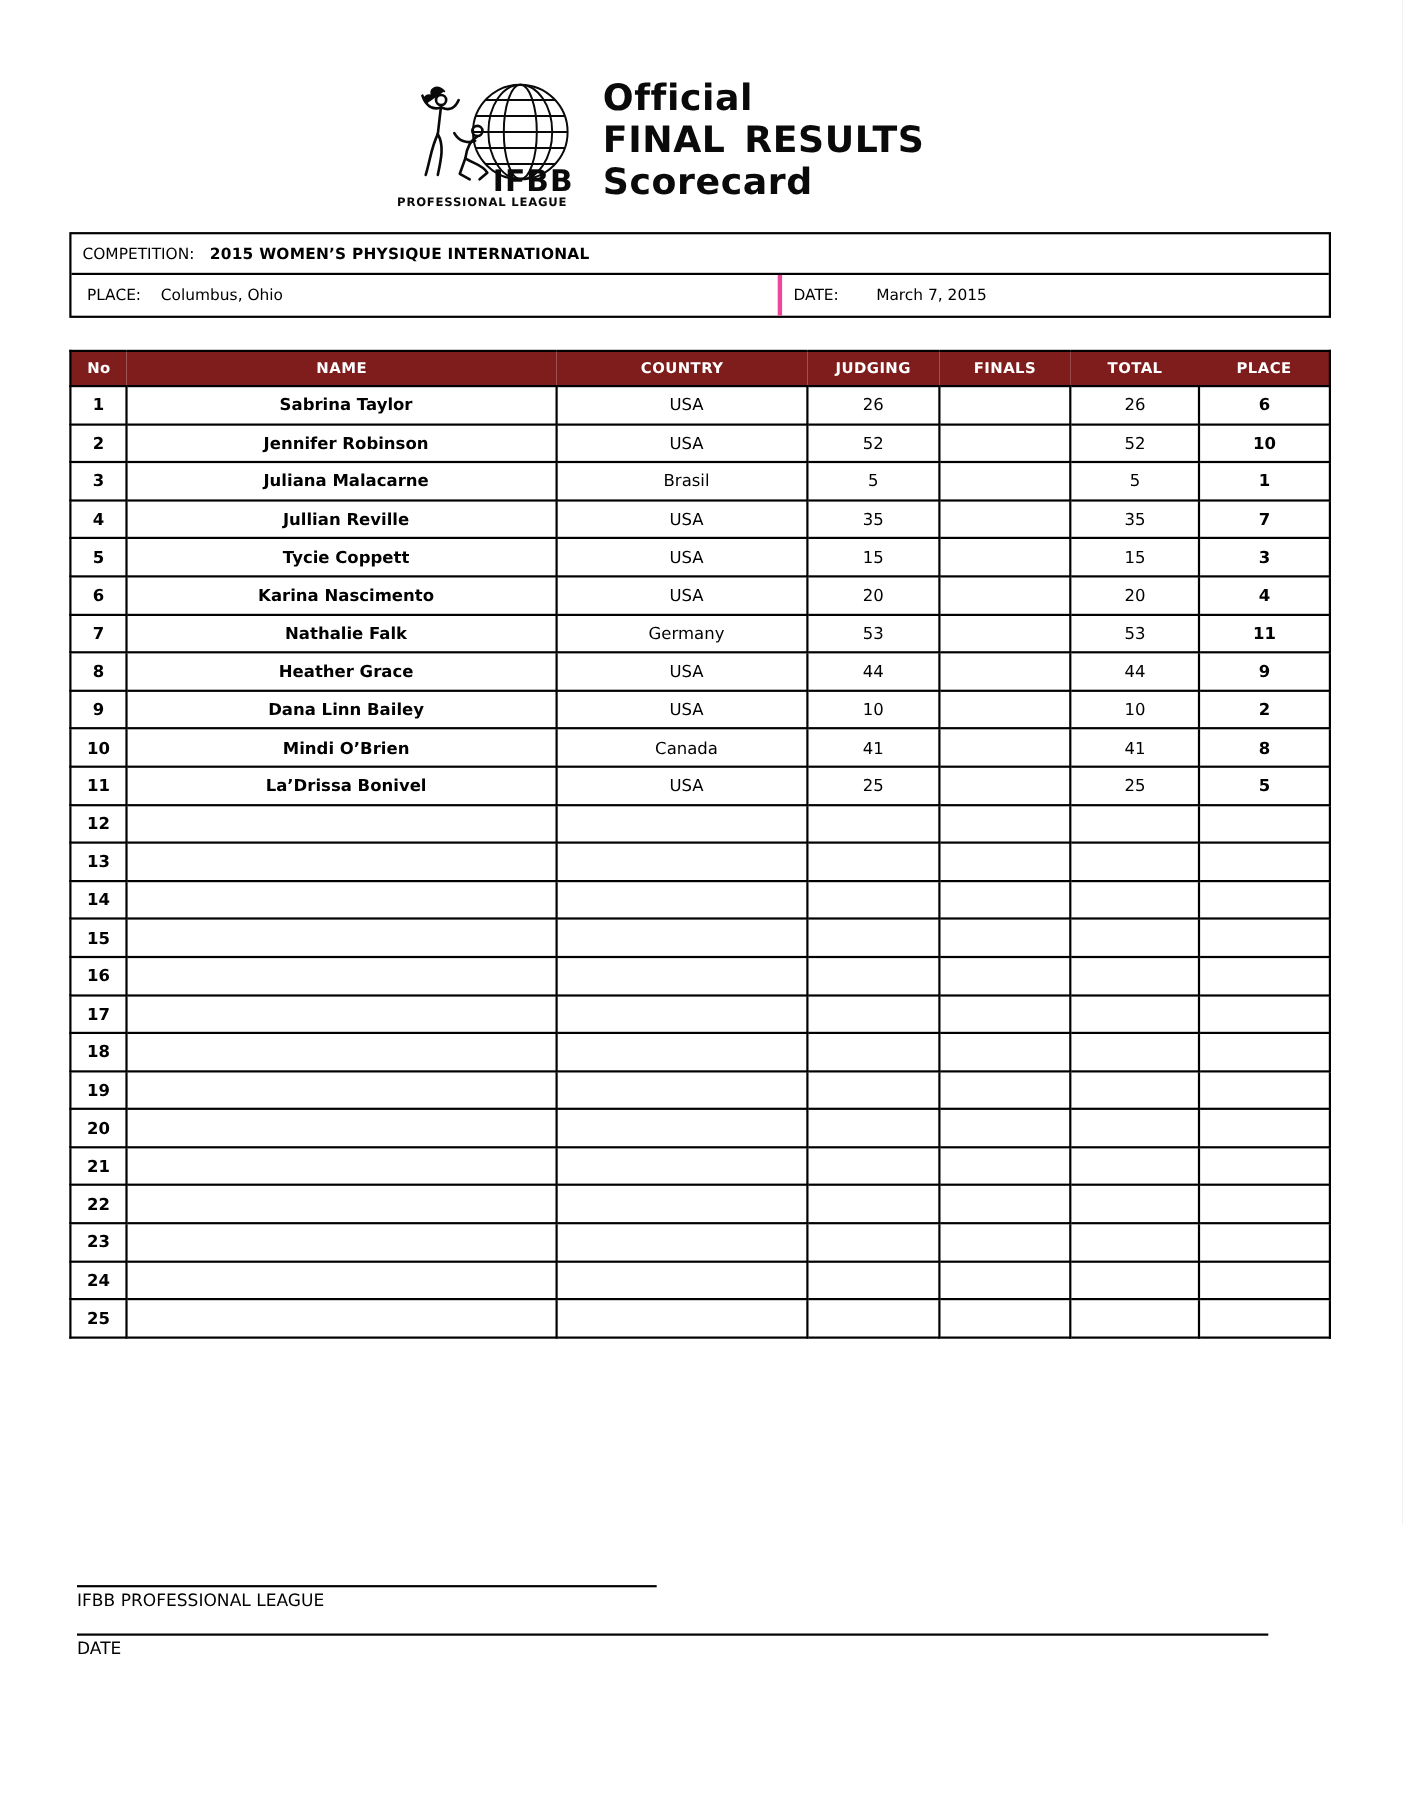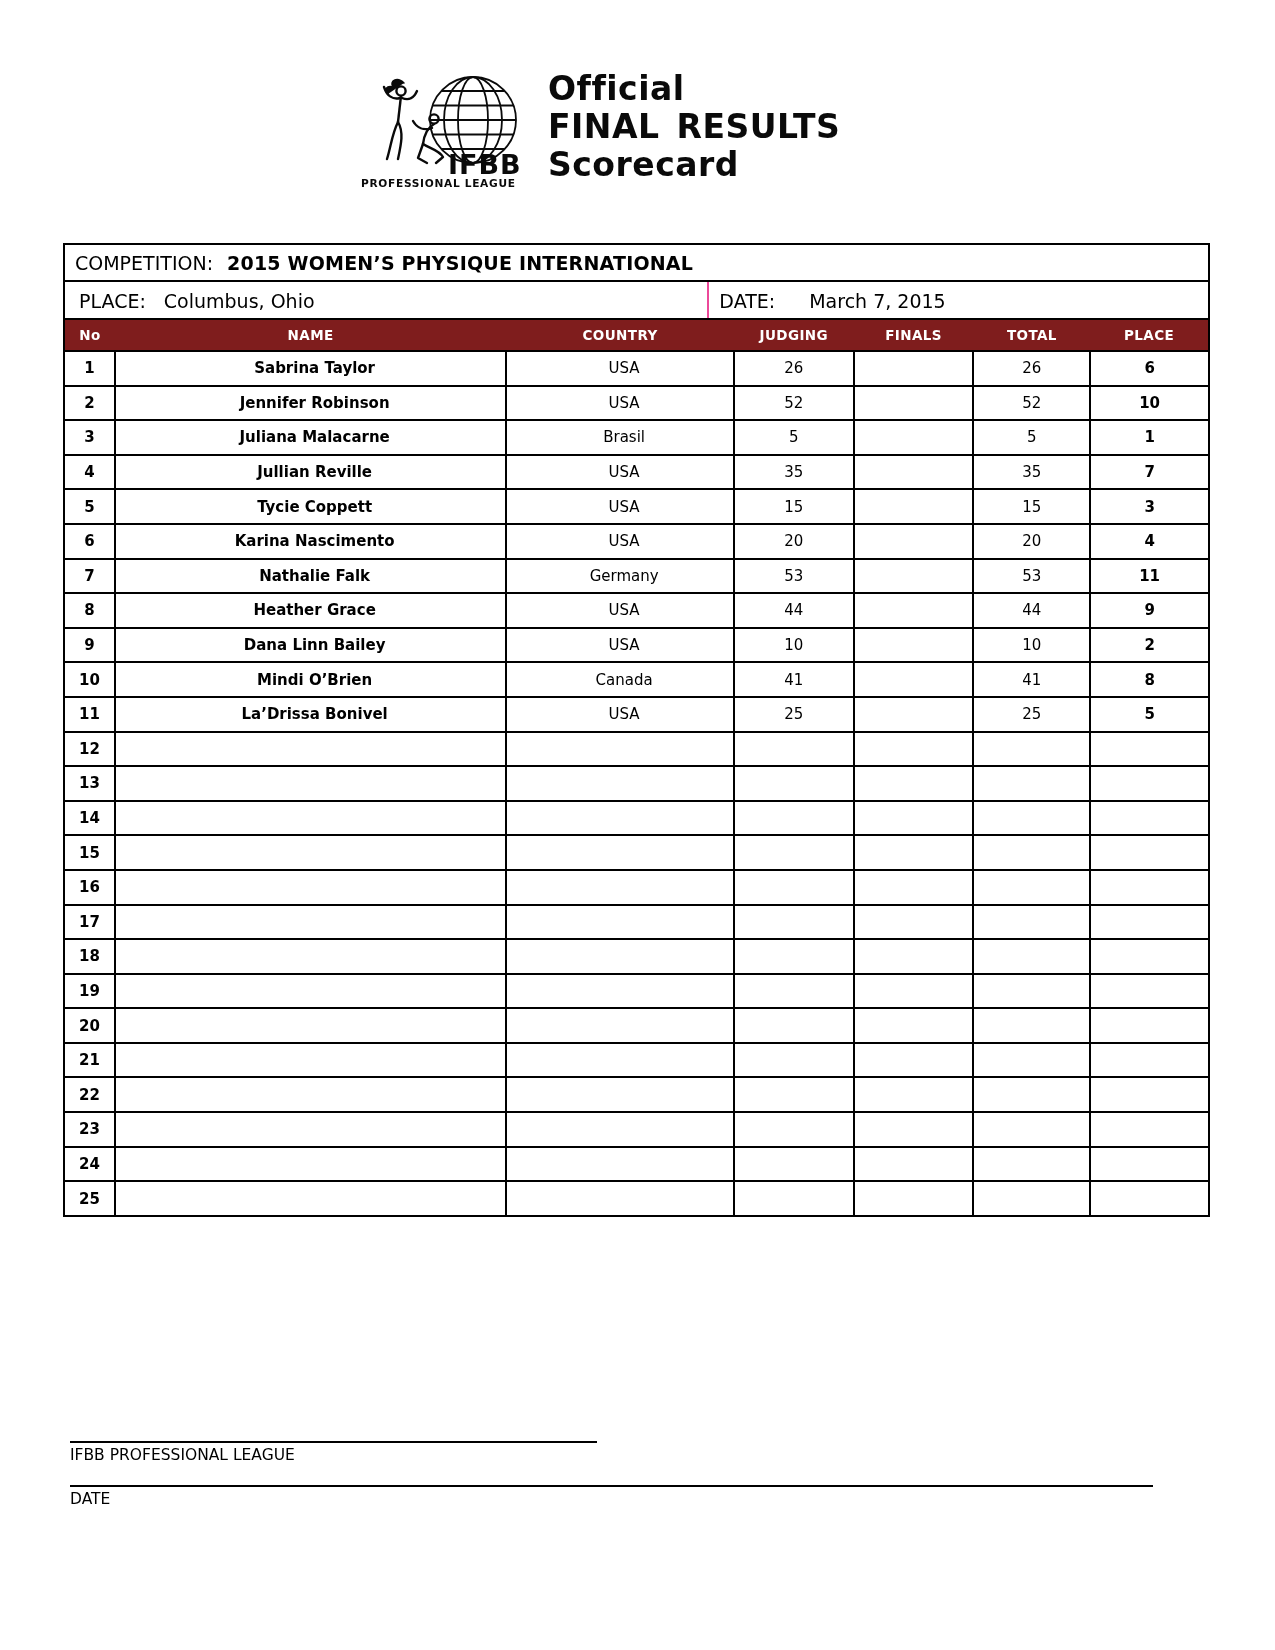--- a/index.html
+++ b/index.html
@@ -37,42 +37,41 @@
   }
 
   
   .info-box {
     position: absolute;
     top: 211px;
     left: 63px;
     width: 1147px;
     border: 2px solid #000;
     box-sizing: border-box;
-    font-size: 19px;
-    margin-top: 32px;
+    font-size: 14px;
   }
   .info-row1 {
     height: 37px;
     display: flex;
     align-items: center;
     padding-left: 10px;
     border-bottom: 2px solid #000;
     box-sizing: border-box;
   }
   .info-row2 { height: 37px; display: flex; gap: 32px; }
   .info-cell-place {
     flex: 0 0 53.4%;
     display: flex;
     align-items: center;
     padding-left: 14px;
     box-sizing: border-box;
   }
   .info-cell-date {
     flex: 1;
-    border-left: 2px solid #ec4899;
+    border-left: 4px solid #ec4899;
     display: flex;
     align-items: center;
     padding-left: 10px;
     box-sizing: border-box;
   }
   .info-value { margin-left: 18px; }
   .competition-value { font-weight: bold; margin-left: 14px; letter-spacing: 0.2px; }
 
   
   .results { position: absolute; top: 318px; left: 63px; width: 1147px; }

